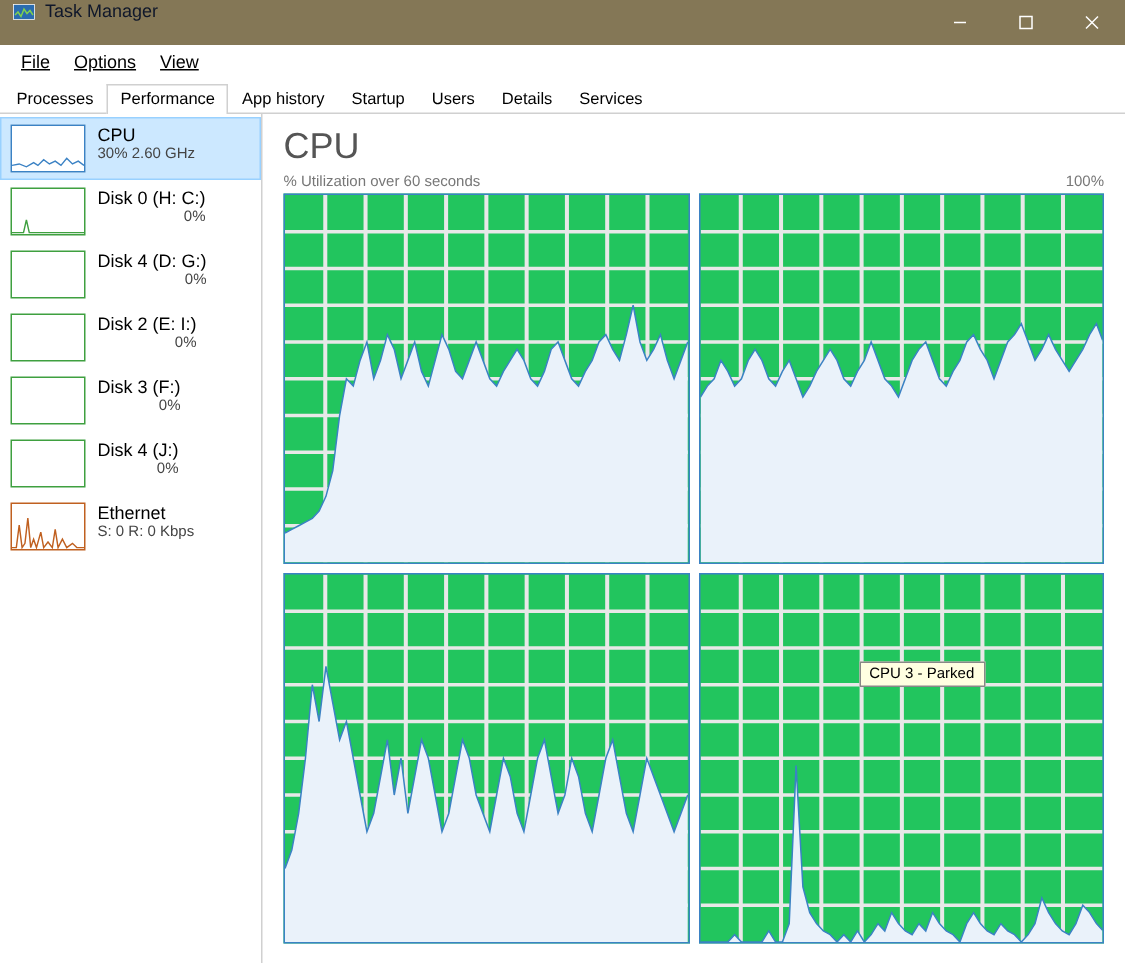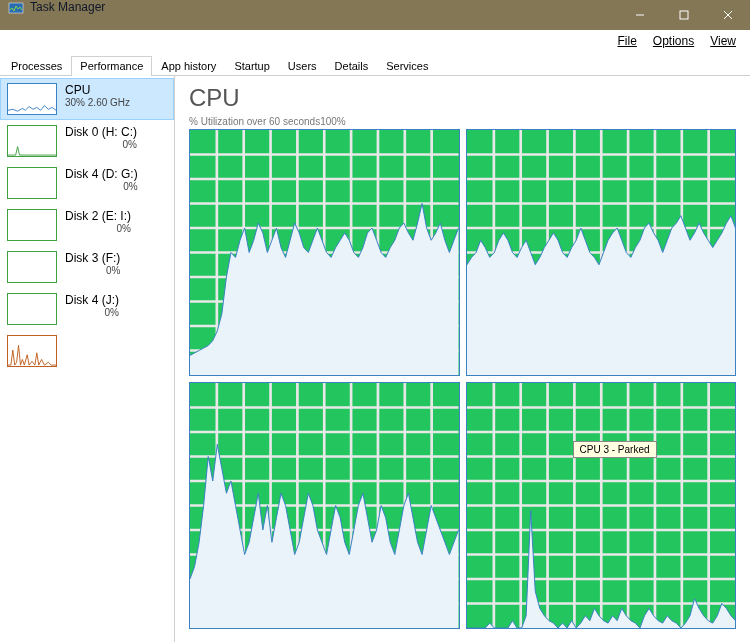--- a/index.html
+++ b/index.html
@@ -4,40 +4,40 @@
 <style>
 * { margin: 0; padding: 0; box-sizing: border-box; font-family: "Segoe UI", Tahoma, sans-serif; }
 body { width: 750px; height: 642px; background: #fff; overflow: hidden; }
 
 .titlebar { height: 30px; background: #847756; color: #0f172a; display: flex; padding: 0 0 0 8px; font-size: 12px; }
 .titlebar .app-icon { width: 16px; height: 16px; margin-right: 6px; }
 .titlebar .title { flex: 1; }
 .titlebar .win-btn { width: 44px; height: 30px; display:flex; align-items:center; justify-content:center; color:#fff; }
 .titlebar .win-btn svg { width:10px; height:10px; }
 
-.menubar { height: 22px; background:#fff; display:flex; align-items:center; padding:0 6px; font-size:12px; border-bottom:1px solid transparent;justify-content:flex-end;}
+.menubar { height: 22px; background:#fff; display:flex; align-items:center; padding:0 6px; font-size:12px; border-bottom:1px solid transparent;}
 .menubar .menu-item { padding: 2px 8px; cursor:default;}
 .menubar .menu-item u { text-decoration: underline; }
 
 .tabs { height: 24px; display:flex; align-items:flex-end; padding:0 2px; border-bottom:1px solid #d0d0d0; font-size:11px; }
 .tabs .tab { padding:3px 8px 4px 8px; border:1px solid transparent; border-bottom:none; cursor:default; position:relative; top:1px;margin-top:39px;}
 .tabs .tab.active { border-color:#d0d0d0; background:#fff; }
 
 .content { display:flex; height: calc(642px - 30px - 22px - 24px); }
 
 .sidebar { width:175px; border-right:1px solid #d0d0d0; overflow:hidden; padding-top:2px;}
 .side-item { display:flex; padding:4px 6px; font-size:11px; cursor:default; border:1px solid transparent;}
 .side-item.selected { background:#cce8ff; border:1px solid #99d1ff; }
 .side-thumb { width:50px; height:32px; border:1px solid; margin-right:8px; flex-shrink:0; position:relative; overflow:hidden; background:#fff;}
 .side-info .label { font-size:12px; color:#000; }
 .side-info .sub { font-size:10px; color:#444;text-align:right; }
 
 .main { flex:1; padding:8px 14px 0 14px; overflow:hidden; }
 .main-title { font-size:24px; font-weight:400; color:#555; margin-bottom:4px;}
-.axis-row { display:flex; font-size:10px; color:#777; margin-bottom:2px;}
+.axis-row { display:flex; justify-content:space-between; font-size:10px; color:#777; margin-bottom:2px;}
 .chart-grid { display:grid; grid-template-columns:1fr 1fr; grid-template-rows:1fr 1fr; gap:6px; height: 500px;}
 .chart-cell { border:1px solid #3b82c4; position:relative; background:#22c55e; overflow:hidden;}
 .chart-cell svg { position:absolute; top:0; left:0; width:100%; height:100%; }
 .gridlines line { stroke:#e8e8e8; stroke-width:1; }
 .cpu-line { fill:none; stroke:#3b82c4; stroke-width:1; }
 .cpu-fill { fill:#eaf2fa; stroke:none; }
 
 .tooltip-box { position:absolute; border:1px solid #888; background:#ffffe1; font-size:10px; padding:2px 6px; }
 .cursor-arrow { position:absolute; }
 .thumb-svg { position:absolute; top:0; left:0; width:100%; height:100%; }
@@ -147,20 +147,24 @@
         <div class="sub">0%</div>
       </div>
     </div>
 
     <div class="side-item">
       <div class="side-thumb" style="border-color:#c06020">
         <svg class="thumb-svg" viewBox="0 0 50 32" preserveAspectRatio="none">
             <polyline points="0,31 3,31 5,15 7,31 9,28 11,10 13,31 15,25 17,31 20,20 22,31 25,27 28,31 30,18 32,31 35,25 38,31 42,28 45,31 50,31" fill="none" stroke="#c06020" stroke-width="1"></polyline>
           </svg>
       </div>
+      <div class="side-info">
+        <div class="label">Ethernet</div>
+        <div class="sub">S: 0 R: 0 Kbps</div>
+      </div>
     </div>
 
   </div>
 
   <div class="main">
     <div class="main-title">CPU</div>
     <div class="axis-row">
       <span>% Utilization over 60 seconds</span>
       <span>100%</span>
     </div>

